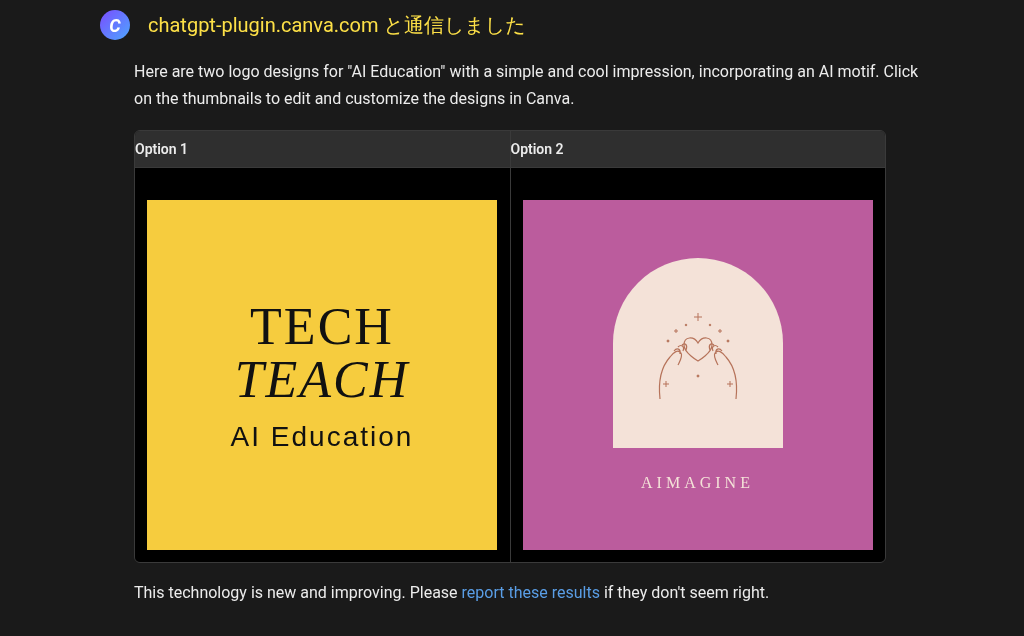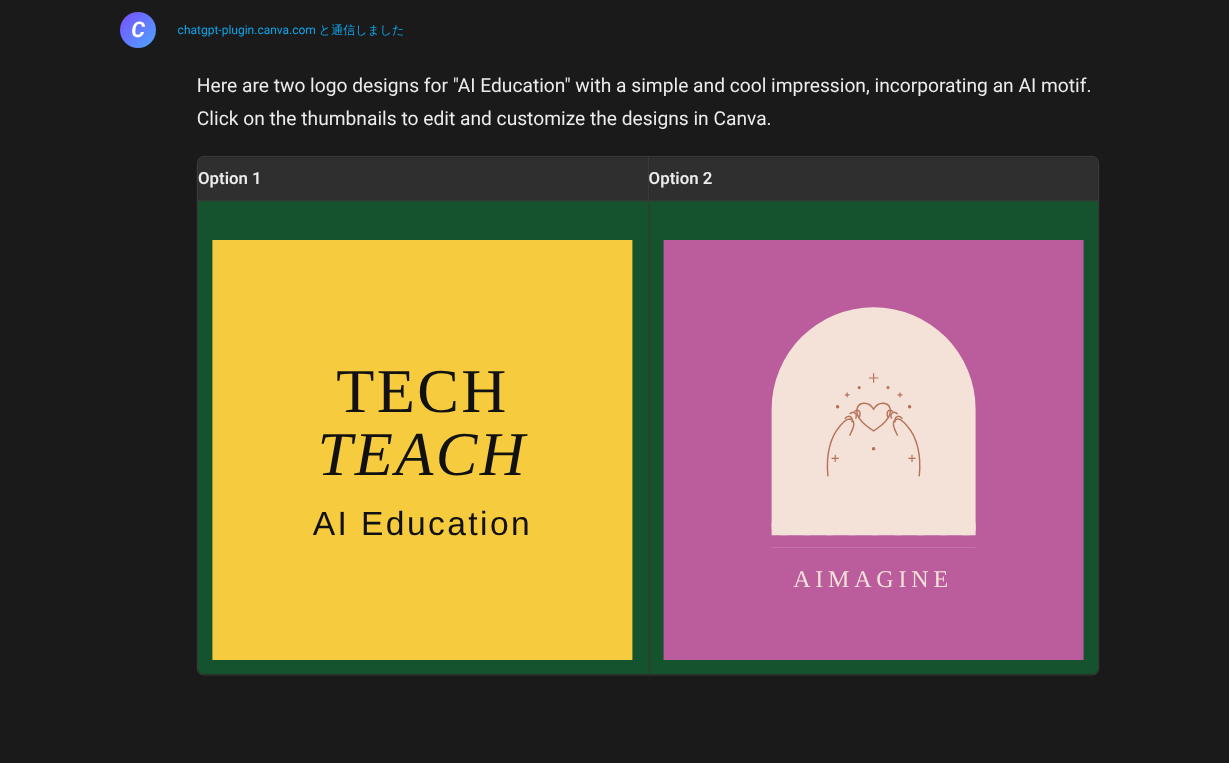--- a/index.html
+++ b/index.html
@@ -28,25 +28,25 @@
       display: flex;
       align-items: center;
       justify-content: center;
       color: #fff;
       font-weight: 700;
       font-size: 18px;
       font-style: italic;
       flex-shrink: 0;
     }
     .plugin-status {
-      color: #0ea5e9;
-      font-size: 10px;
+      color: #fde047;
+      font-size: 20px;
     }
     .message-body {
-      margin-left: 64px;
+      margin-left: 34px;
     }
     .intro-text {
       font-size: 16px;
       line-height: 1.7;
       margin-bottom: 18px;
       color: #ececec;
     }
     .options-table {
       width: 752px;
       border-collapse: separate;
@@ -59,21 +59,21 @@
       background: #2f2f2f;
       color: #ececec;
       font-size: 14px;
       font-weight: 600;
       text-align: left;
       padding: 10px 0;
       border-right: 1px solid #3a3a3a;
     }
     .options-table th:last-child { border-right: none; }
     .options-table td {
-      background: #14532d;
+      background: #000000;
       padding: 32px 12px 12px 12px;
       vertical-align: top;
       border-right: 1px solid #3a3a3a;
       border-top: 1px solid #3a3a3a;
     }
     .options-table td:last-child { border-right: none; }
     .thumbnail {
       width: 350px;
       height: 350px;
       cursor: pointer;
@@ -132,21 +132,21 @@
       background: radial-gradient(circle at 10px 0, #f4e2d8 10px, transparent 10px) repeat-x;
       background-size: 19px 20px;
     }
     .arch-inner svg {
       width: 140px;
       height: 140px;
     }
     .thumb2-label {
       font-family: Georgia, 'Times New Roman', serif;
       color: #f4e2d8;
-      font-size: 20px;
+      font-size: 16px;
       letter-spacing: 4px;
       margin-top: 26px;
     }
     .footer-text {
       margin-top: 20px;
       font-size: 16px;
       color: #ececec;
     }
     .link {
       color: #5a9ee6;
@@ -213,14 +213,17 @@
                   </svg>
                 </div>
               </div>
               <div class="thumb2-label">AIMAGINE</div>
             </div>
           </td>
         </tr>
       </tbody>
     </table>
 
+    <p class="footer-text">
+      <span>This technology is new and improving. Please </span><a class="link">report these results</a><span> if they don't seem right.</span>
+    </p>
   </div>
 </div>
 
 </body></html>

